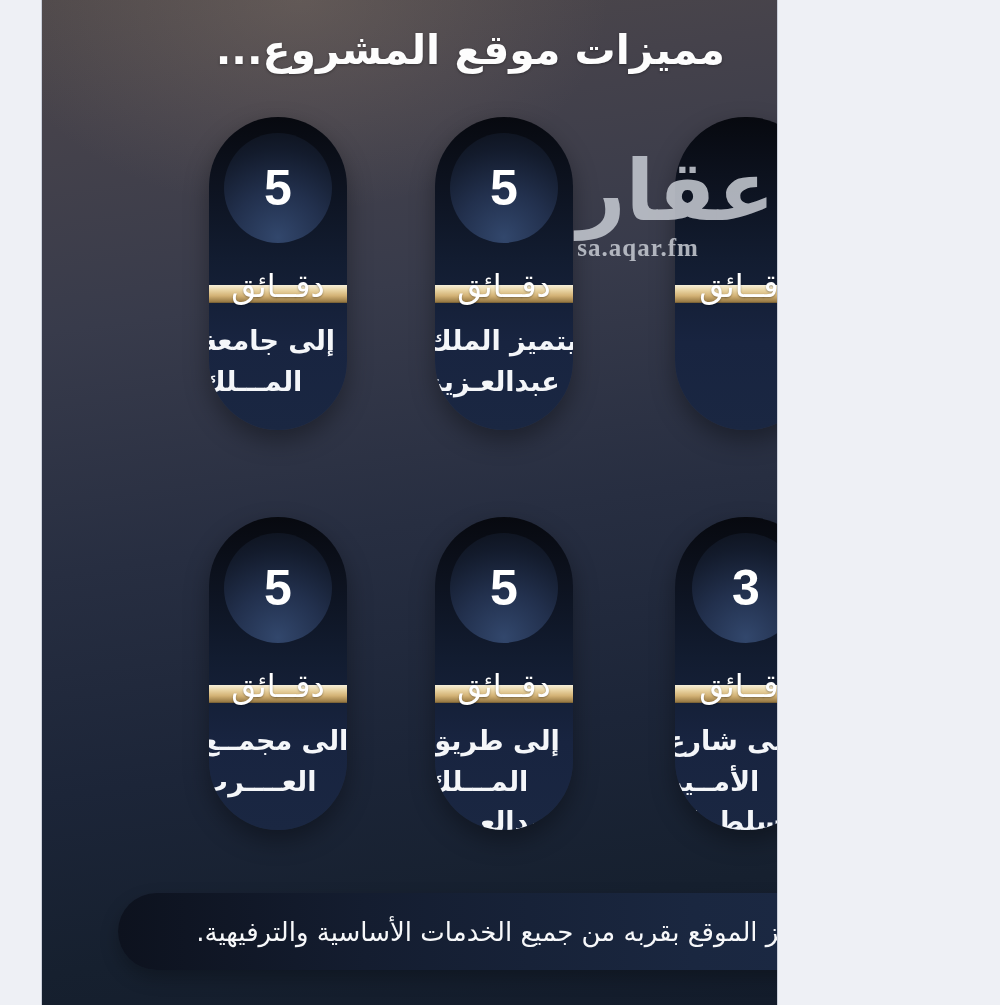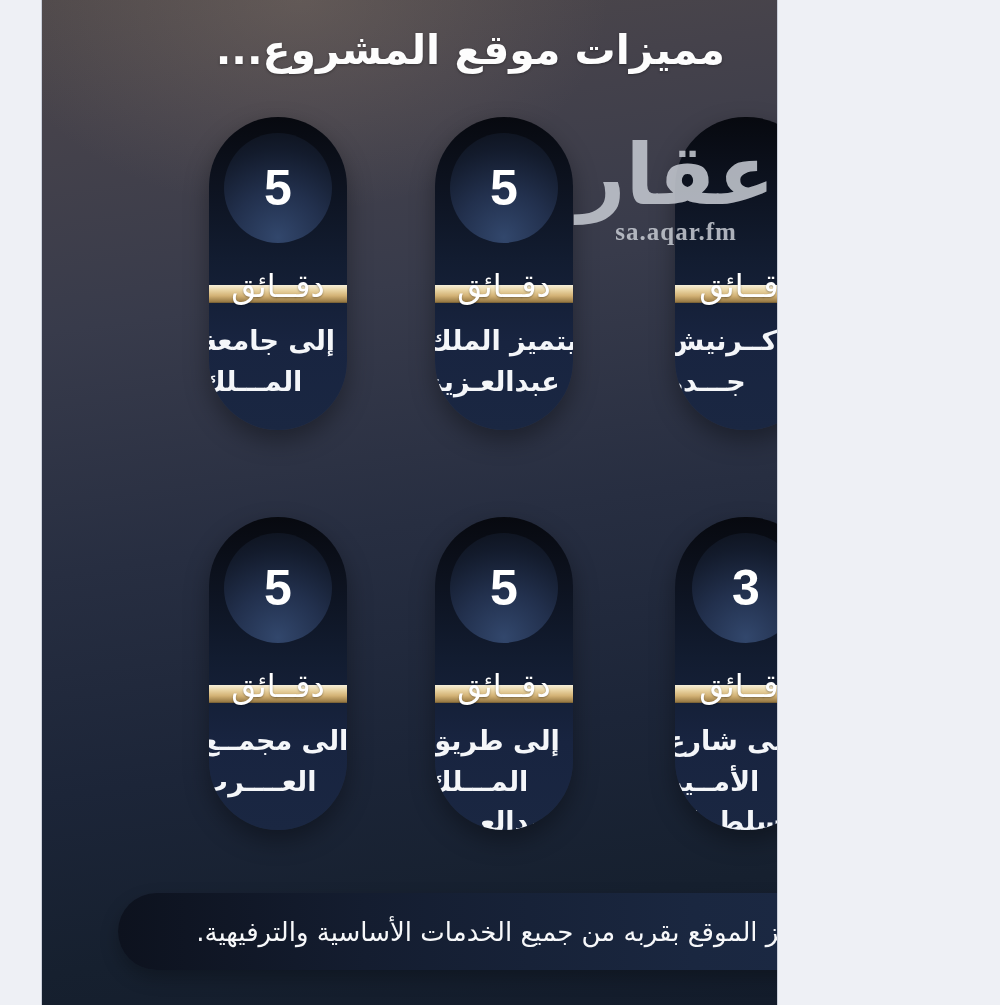--- a/index.html
+++ b/index.html
@@ -55,22 +55,22 @@
     direction:rtl;text-align:center;color:#ffffff;font-weight:normal;font-size:32px;
     text-shadow:0 1px 2px rgba(0,0,0,.35);
   }
   .pill-dest{
     position:absolute;left:-8px;right:-8px;top:204px;z-index:2;
     direction:rtl;text-align:left;color:#f4f6f9;font-size:27px;font-weight:bold;
     line-height:1.5;white-space:pre-line;
   }
   
   .watermark{
-    position:absolute;top:136px;right:45px;z-index:4;
-    display:flex;flex-direction:column;align-items:center;
+    position:absolute;top:152px;right:45px;z-index:4;
+    display:flex;flex-direction:column;align-items:flex-start;
     color:#c3c7cf;opacity:0.88;pointer-events:none;
   }
   .wm-logo{
     direction:rtl;font-size:84px;font-weight:bold;line-height:0.95;
     letter-spacing:2px;
   }
   .wm-url{
     font-family:"Liberation Serif","DejaVu Serif",serif;
     font-size:25px;font-weight:bold;margin-top:2px;letter-spacing:1px;
   }
@@ -102,22 +102,20 @@
 <div class="page">
   <div class="canvas"></div>
   <div class="margin-strip margin-left"></div>
   <div class="margin-strip margin-right"></div>
 
   <div class="title">مميزات موقع المشروع...</div>
 
   <div class="pill pos-0">
     <div class="gold-band"></div>
     <div class="pill-unit">دقــائق</div>
-    <div class="pill-dest">كــرنيش
-جـــدة</div>
   </div>
 
   <div class="pill pos-1">
     <div class="pill-circle">
       <span class="pill-number">5</span>
     </div>
     <div class="gold-band"></div>
     <div class="pill-unit">دقــائق</div>
     <div class="pill-dest">يتميز الملك
 عبدالعـزيز</div>

